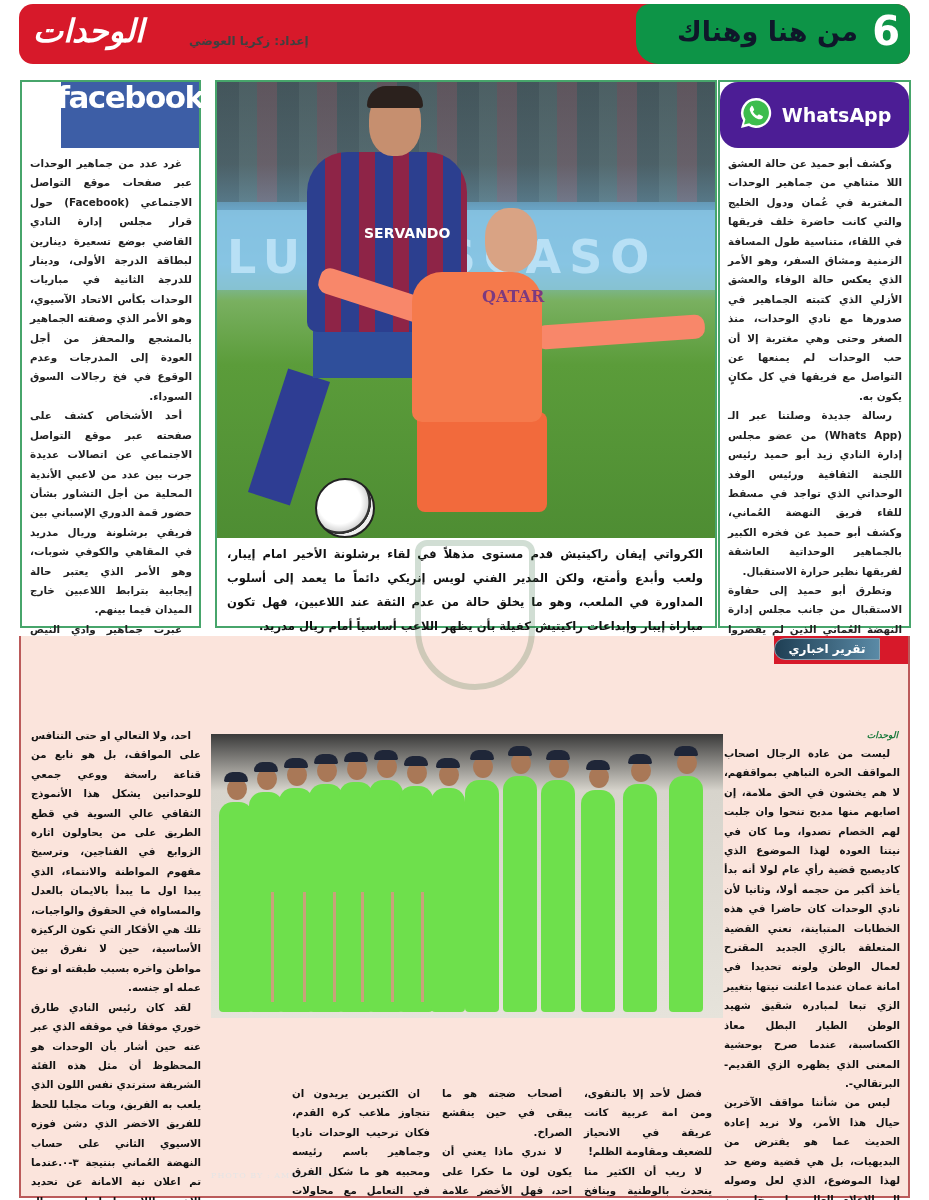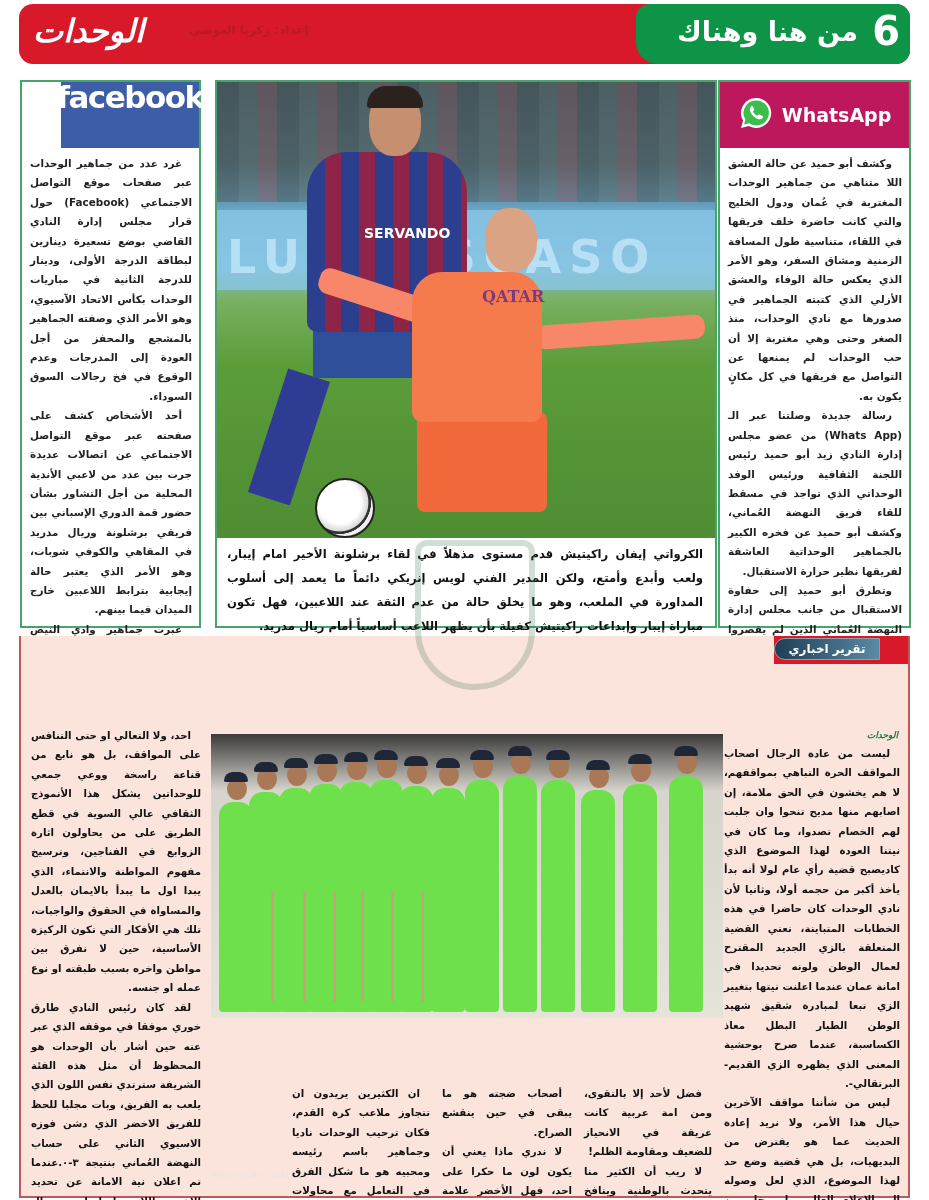--- a/index.html
+++ b/index.html
@@ -4,32 +4,32 @@
 <style>
   * { box-sizing: border-box; margin: 0; padding: 0; }
   html, body { width: 929px; height: 1200px; background: #ffffff; overflow: hidden; }
   body { font-family: "DejaVu Sans", sans-serif; color: #1a1a1a; position: relative; }
 
   
   .header { position: absolute; left: 19px; top: 4px; width: 891px; height: 60px; }
   .header-red { position: absolute; inset: 0; background: #d7192a; border-radius: 14px; }
   .header-green { position: absolute; right: 0; top: 0; width: 274px; height: 60px; background: #0d9447; border-radius: 14px 14px 14px 22px; }
   .section-num { position: absolute; right: 10px; top: 4px; font: bold 40px "DejaVu Sans", sans-serif; color: #fff; direction: ltr; }
-  .section-title { position: absolute; right: 52px; top: 12px; font: bold 27px "DejaVu Sans", sans-serif; color: #ffffff; white-space: nowrap; }
+  .section-title { position: absolute; right: 52px; top: 12px; font: bold 27px "DejaVu Sans", sans-serif; color: #0f172a; white-space: nowrap; }
   .issue-info { position: absolute; right: 286px; top: 37px; font: 10px "DejaVu Sans", sans-serif; color: #fff; white-space: nowrap; margin-top: 48px; }
-  .author { position: absolute; left: 170px; top: 19px; font: bold 12px "DejaVu Sans", sans-serif; color: #b91c1c; white-space: nowrap; }
+  .author { position: absolute; left: 170px; top: 30px; font: bold 12px "DejaVu Sans", sans-serif; color: #404040; white-space: nowrap; }
   .masthead { position: absolute; left: 14px; top: 8px; font: italic bold 32px "DejaVu Sans", sans-serif; color: #fff; white-space: nowrap; letter-spacing: -1px; }
 
   
   .side-box { position: absolute; border: 2px solid #47a56b; background: #fff; }
   .side-box .brand { height: 66px; display: flex; align-items: center; justify-content: center; }
   .side-text { padding: 6px 7px 0 8px; font: bold 10.4px/19.4px "DejaVu Sans", sans-serif; text-align: justify; color: #222; }
   .side-text p { text-indent: 10px; }
   .wa-box { right: 18px; top: 80px; width: 193px; height: 548px; }
-  .wa-brand { background: #be185d; }
+  .wa-brand { background: #4c1d95; border-radius: 18px; }
   .wa-logo { display: flex; align-items: center; gap: 8px; direction: ltr; }
   .wa-word { font: bold 19px "DejaVu Sans", sans-serif; color: #fff; }
   .fb-box { left: 20px; top: 80px; width: 181px; height: 548px; }
   .fb-brand { background: #3d5ea6; margin-left: 39px; }
   .fb-word { font: bold 31px "DejaVu Sans", sans-serif; color: #fff; letter-spacing: -1.5px; direction: ltr; }
   .fb-dot { display: inline-block; width: 4px; height: 4px; background: #fff; border-radius: 50%; margin-left: 1px; }
 
   
   .photo-wrap { position: absolute; left: 215px; top: 80px; width: 502px; height: 548px; border: 2px solid #47a56b; background: #fff; }
   .photo { position: absolute; left: 0; top: 0; width: 498px; height: 456px; overflow: hidden;

